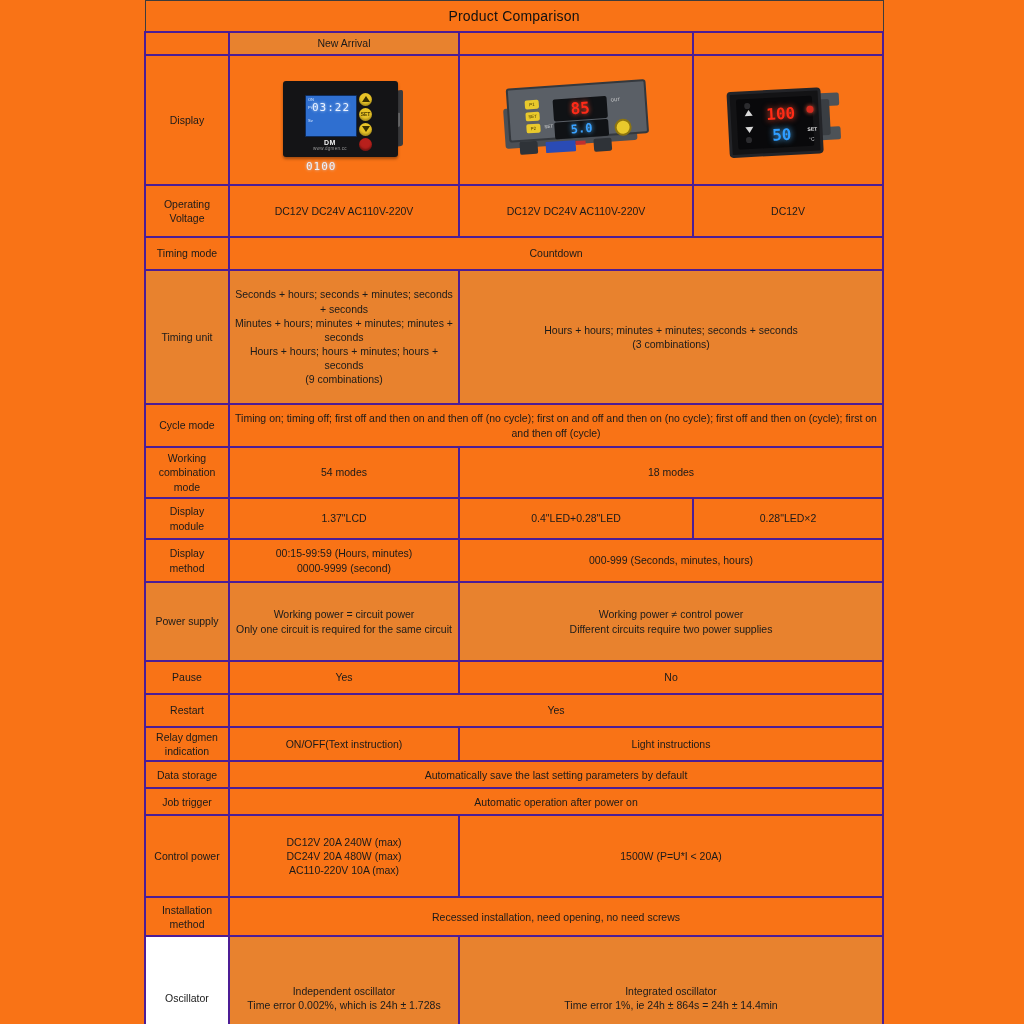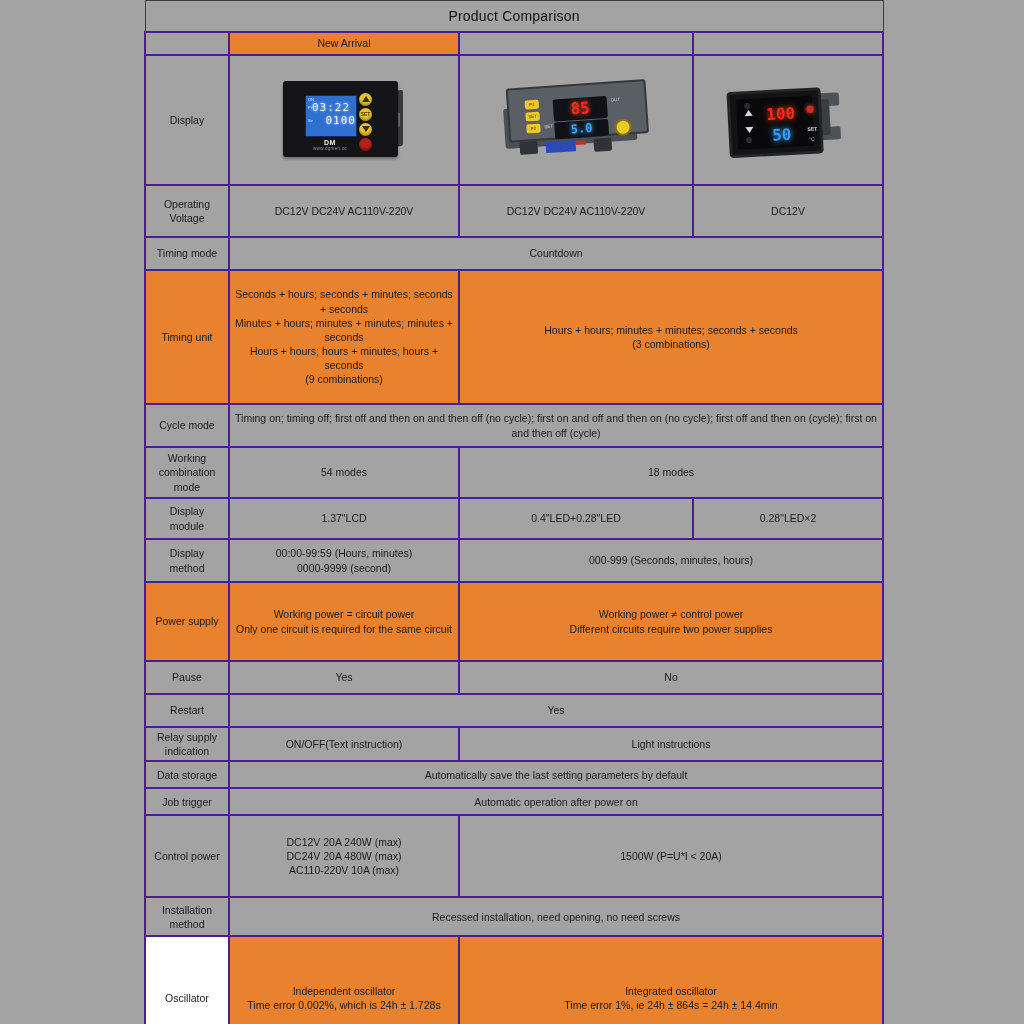--- a/index.html
+++ b/index.html
@@ -8,21 +8,21 @@
     width: 1024px;
     height: 1024px;
     background: #ffffff;
     font-family: "Liberation Sans", sans-serif;
     overflow: hidden;
   }
   #page {
     position: relative;
     width: 1024px;
     height: 1024px;
-    background: #a3a3a3;
+    background: #f97316;
   }
   table.cmp {
     position: absolute;
     left: 144px;
     top: 0px;
     width: 738px;
     border-collapse: collapse;
     table-layout: fixed;
     font-size: 10.5px;
     color: #1a1a1a;
@@ -110,23 +110,24 @@
     text-align: center;
     line-height: 13px;
     margin-top: 5px;
     text-shadow: 0 0 3px #cfe2ff;
   }
   .p1 .lcd .seg2 {
     color: #eaf2ff;
     font-family: "DejaVu Sans Mono", monospace;
     font-size: 11px;
     letter-spacing: 1px;
-    text-align: right;
+    text-align: left;
     line-height: 13px;
     text-shadow: 0 0 3px #cfe2ff;
+    margin-top: 46px;
   }
   .p1 .lcd .tiny {
     position: absolute; left: 2px; top: 1px;
     font-size: 4px; color: #dcebff;
   }
   .p1 .lcd .tiny2 {
     position: absolute; left: 2px; top: 9px;
     font-size: 4px; color: #dcebff;
   }
   .p1 .lcd .tiny3 {
@@ -473,21 +474,21 @@
         <td>1.37"LCD</td>
         <td>0.4"LED+0.28"LED</td>
         <td>0.28"LED×2</td>
       </tr>
 
       <tr>
         <td class="lbl" style="height:37px">
           <span>Display</span><br>
           <span>method</span>
         </td>
-        <td style="white-space:pre-line">00:00-99:59 (Hours, minutes)
+        <td style="white-space:pre-line">00:15-99:59 (Hours, minutes)
 0000-9999 (second)</td>
         <td colspan="2">000-999 (Seconds, minutes, hours)</td>
       </tr>
 
       <tr class="orange">
         <td class="lbl orange" style="height:73px">Power supply</td>
         <td class="orange" style="white-space:pre-line">Working power = circuit power
 Only one circuit is required for the same circuit</td>
         <td class="orange" colspan="2" style="white-space:pre-line">Working power ≠ control power
 Different circuits require two power supplies</td>
@@ -499,21 +500,21 @@
         <td colspan="2">No</td>
       </tr>
 
       <tr>
         <td class="lbl" style="height:27px">Restart</td>
         <td colspan="3">Yes</td>
       </tr>
 
       <tr>
         <td class="lbl" style="height:28px">
-          <span>Relay supply</span><br>
+          <span>Relay dgmen</span><br>
           <span>indication</span>
         </td>
         <td>ON/OFF(Text instruction)</td>
         <td colspan="2">Light instructions</td>
       </tr>
 
       <tr>
         <td class="lbl" style="height:21px">Data storage</td>
         <td colspan="3">Automatically save the last setting parameters by default</td>
       </tr>

